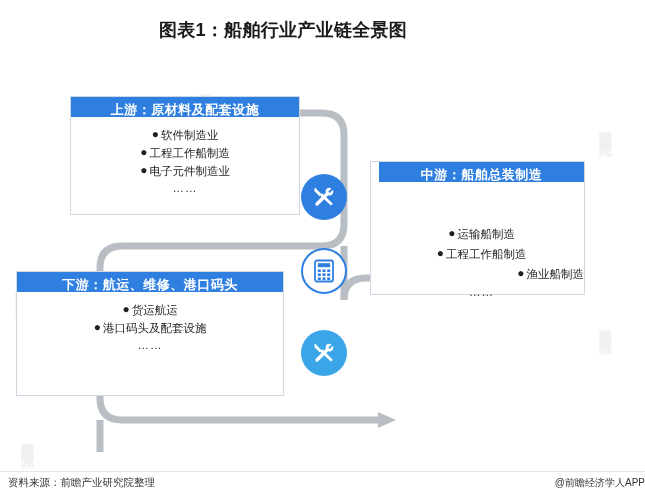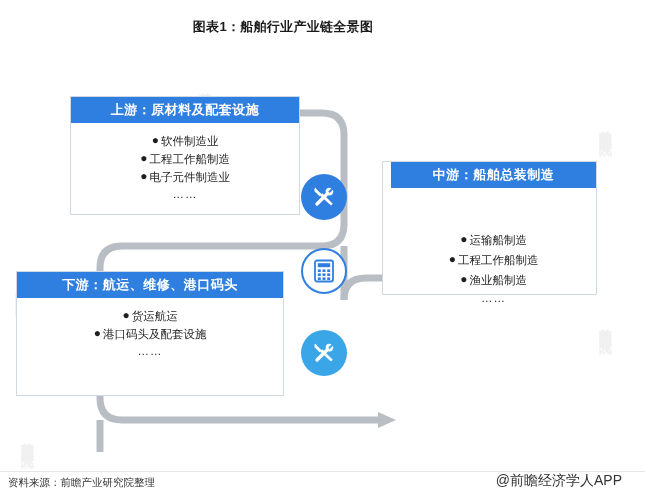--- a/index.html
+++ b/index.html
@@ -13,21 +13,21 @@
     font-family: "Liberation Sans", sans-serif;
     position: relative;
     overflow: hidden;
   }
   #page-title {
     position: absolute;
     top: 18px;
     left: 0;
     width: 566px;
     text-align: center;
-    font-size: 13px;
+    font-size: 18px;
     font-weight: bold;
     color: #1a1a1a;
     letter-spacing: 0.3px;
   }
   .wm {
     position: absolute;
     color: #f0f0f0;
     font-size: 13px;
     font-weight: bold;
     letter-spacing: 2px;
@@ -67,21 +67,21 @@
     border: 1px solid #cfd8e3;
     box-sizing: border-box;
   }
   .box-header {
     background: #2f7fe0;
     color: #ffffff;
     font-size: 13px;
     font-weight: bold;
     text-align: center;
     line-height: 26px;
-    height: 26px;
+    height: 20px;
     letter-spacing: 0.5px;
   }
   .box-body {
     padding: 9px 0 7px 0;
   }
   .item {
     font-size: 11.5px;
     color: #1f1f1f;
     text-align: center;
     line-height: 17px;
@@ -112,23 +112,23 @@
   .node svg { display: block; }
   .footer-left {
     position: absolute;
     left: 8px;
     bottom: 12px;
     font-size: 10.5px;
     color: #333333;
   }
   .footer-right {
     position: absolute;
-    right: 23px;
+    right: 0;
     bottom: 12px;
-    font-size: 14px;
+    font-size: 10px;
     color: #333333;
   }
   .footer-rule {
     position: absolute;
     left: 0;
     bottom: 30px;
     width: 645px;
     height: 1px;
     background: #e6e6e6;
   }
@@ -165,26 +165,26 @@
 <div class="box" style="left:70px; top:96px; width:230px; height:119px;">
   <div class="box-header">上游：原材料及配套设施</div>
   <div class="box-body">
     <div class="item"><span class="dot">●</span><span>软件制造业</span></div>
     <div class="item"><span class="dot">●</span><span>工程工作船制造</span></div>
     <div class="item"><span class="dot">●</span><span>电子元件制造业</span></div>
     <div class="ellipsis">……</div>
   </div>
 </div>
 
-<div class="box" style="left:382px; top:161px; width:215px; height:134px;padding-left:8px;">
+<div class="box" style="left:370px; top:161px; width:215px; height:134px;padding-left:8px;">
   <div class="box-header">中游：船舶总装制造</div>
   <div class="box-body" style="padding-top:11px;margin-top:31px;">
     <div class="item" style="line-height:19px;"><span class="dot">●</span><span>运输船制造</span></div>
     <div class="item" style="line-height:19px;"><span class="dot">●</span><span>工程工作船制造</span></div>
-    <div class="item" style="line-height:19px;"><span class="dot">●</span><span>渔业船制造</span></div>
+    <div class="item" style="line-height:19px;text-align:right;"><span class="dot">●</span><span>渔业船制造</span></div>
     <div class="ellipsis">……</div>
   </div>
 </div>
 
 <div class="box" style="left:16px; top:271px; width:268px; height:125px;">
   <div class="box-header">下游：航运、维修、港口码头</div>
   <div class="box-body">
     <div class="item"><span class="dot">●</span><span>货运航运</span></div>
     <div class="item"><span class="dot">●</span><span>港口码头及配套设施</span></div>
     <div class="ellipsis">……</div>

